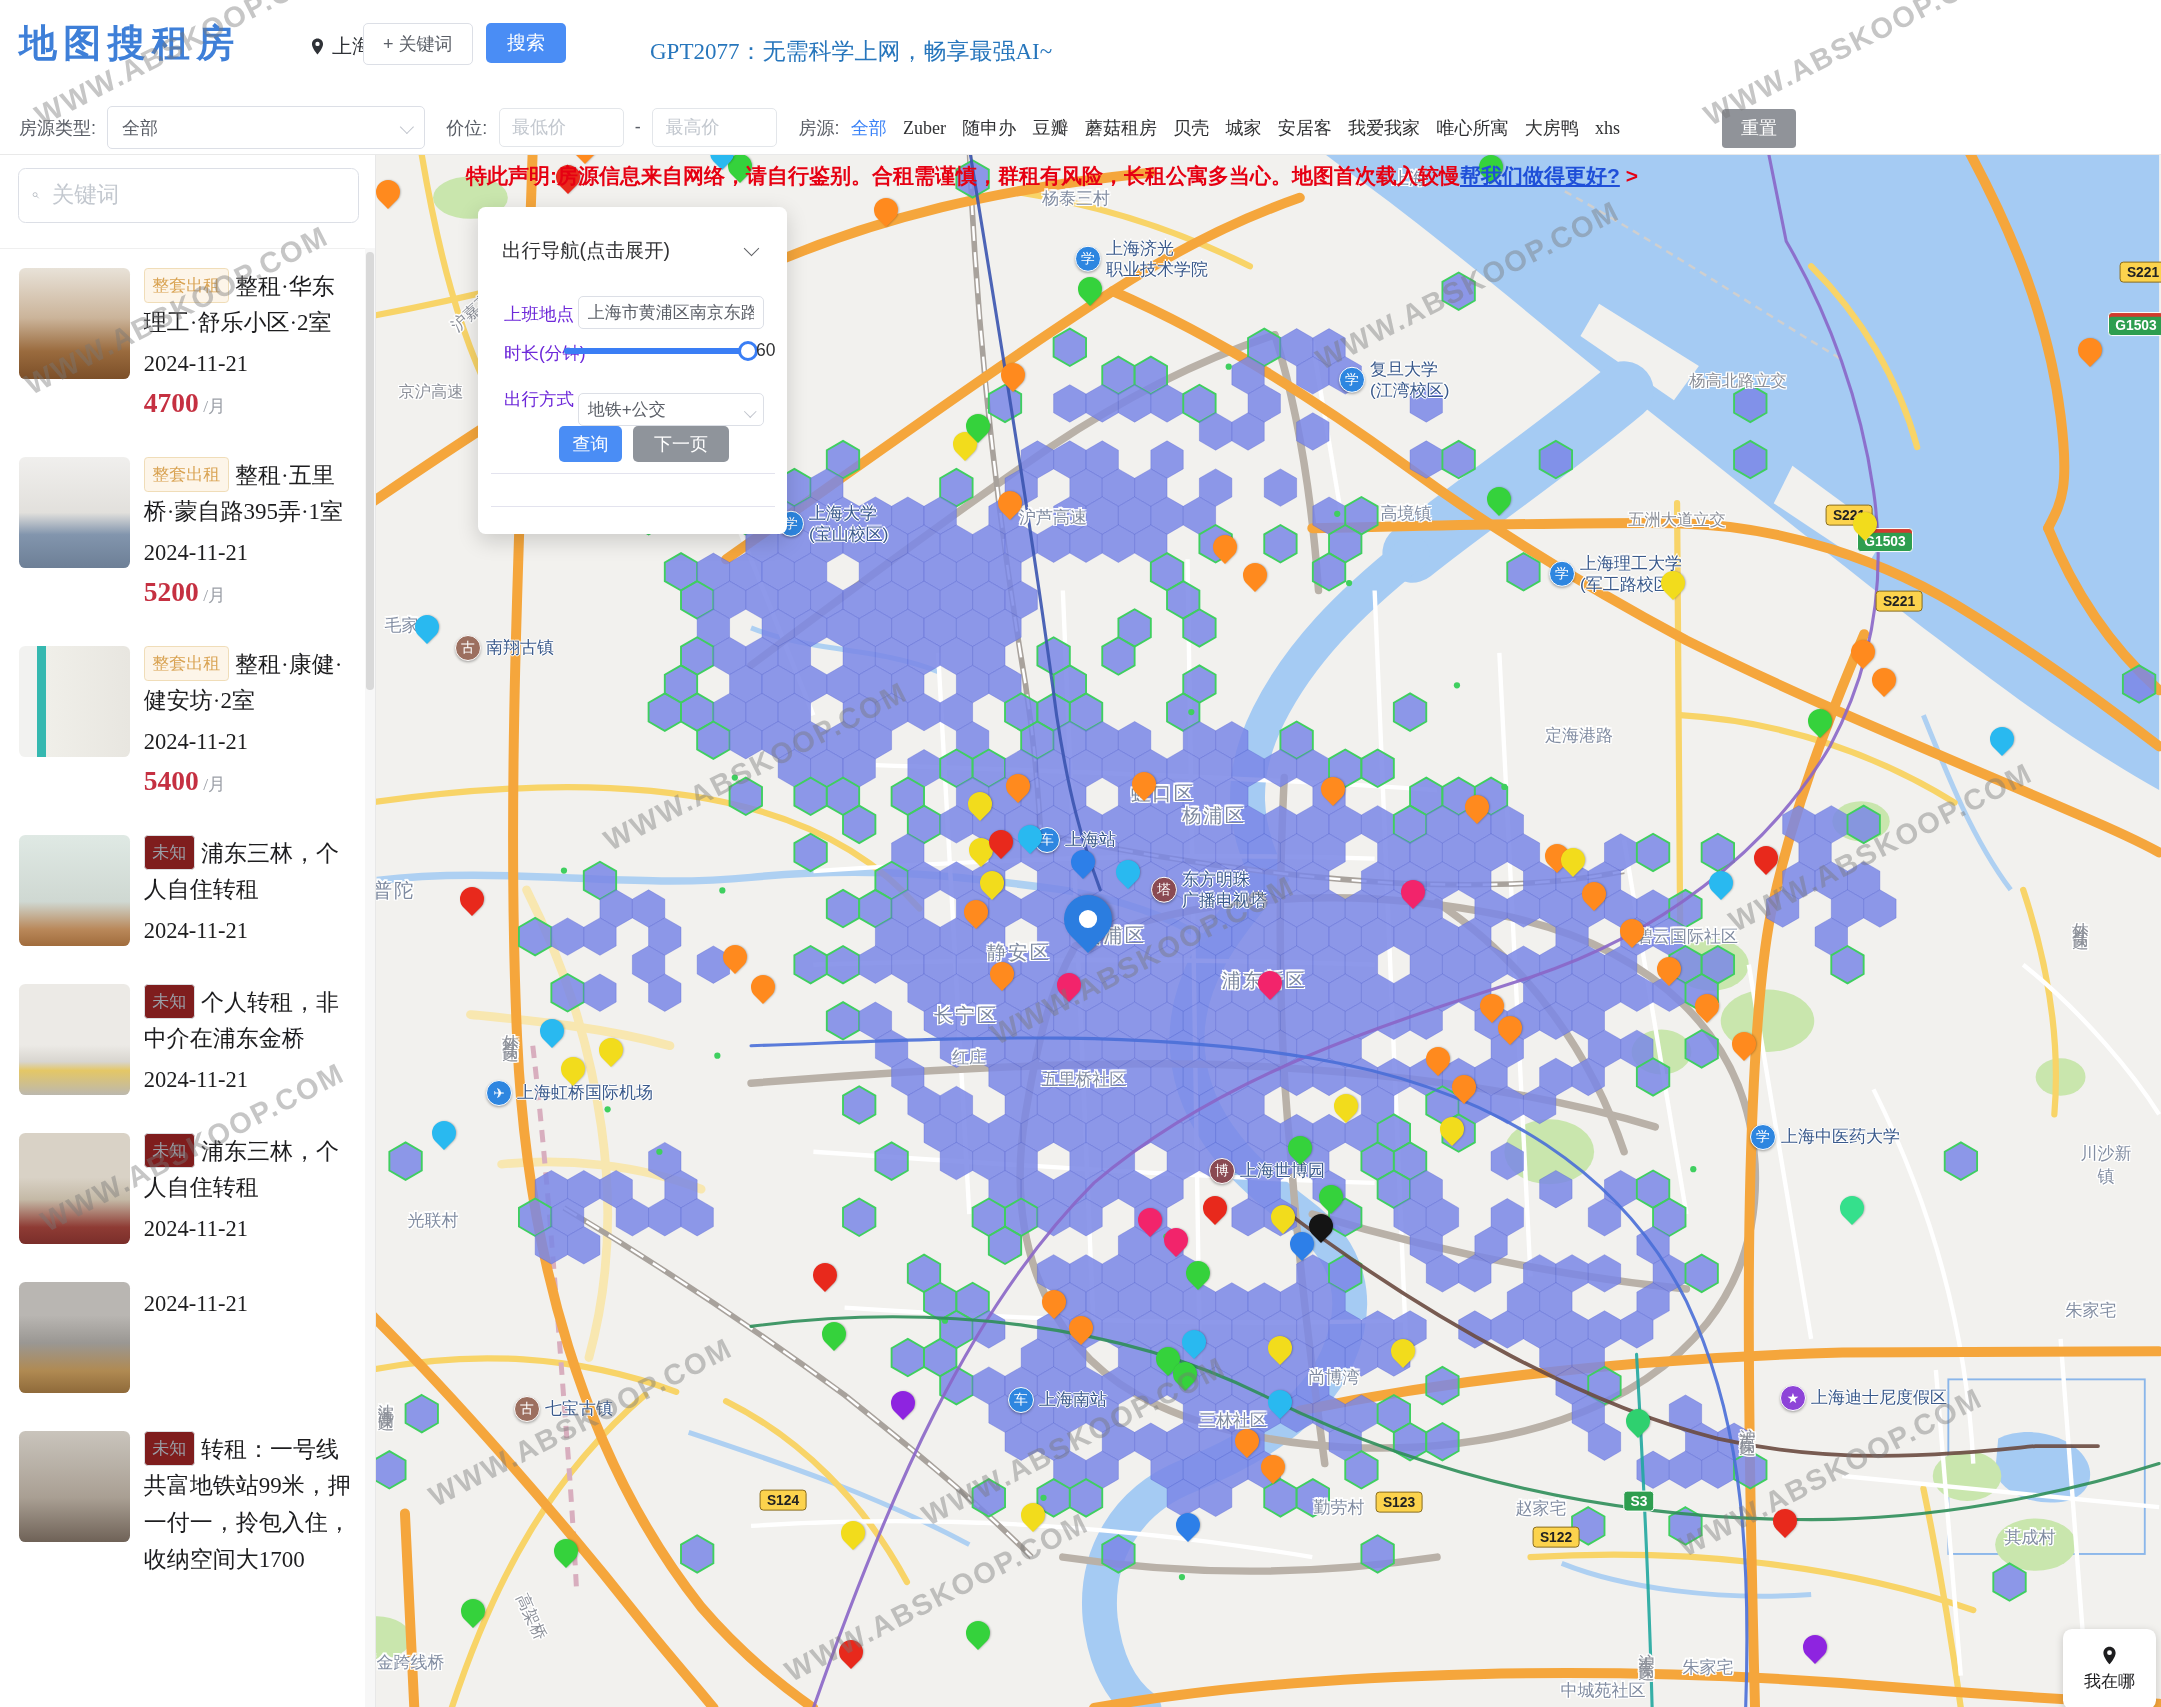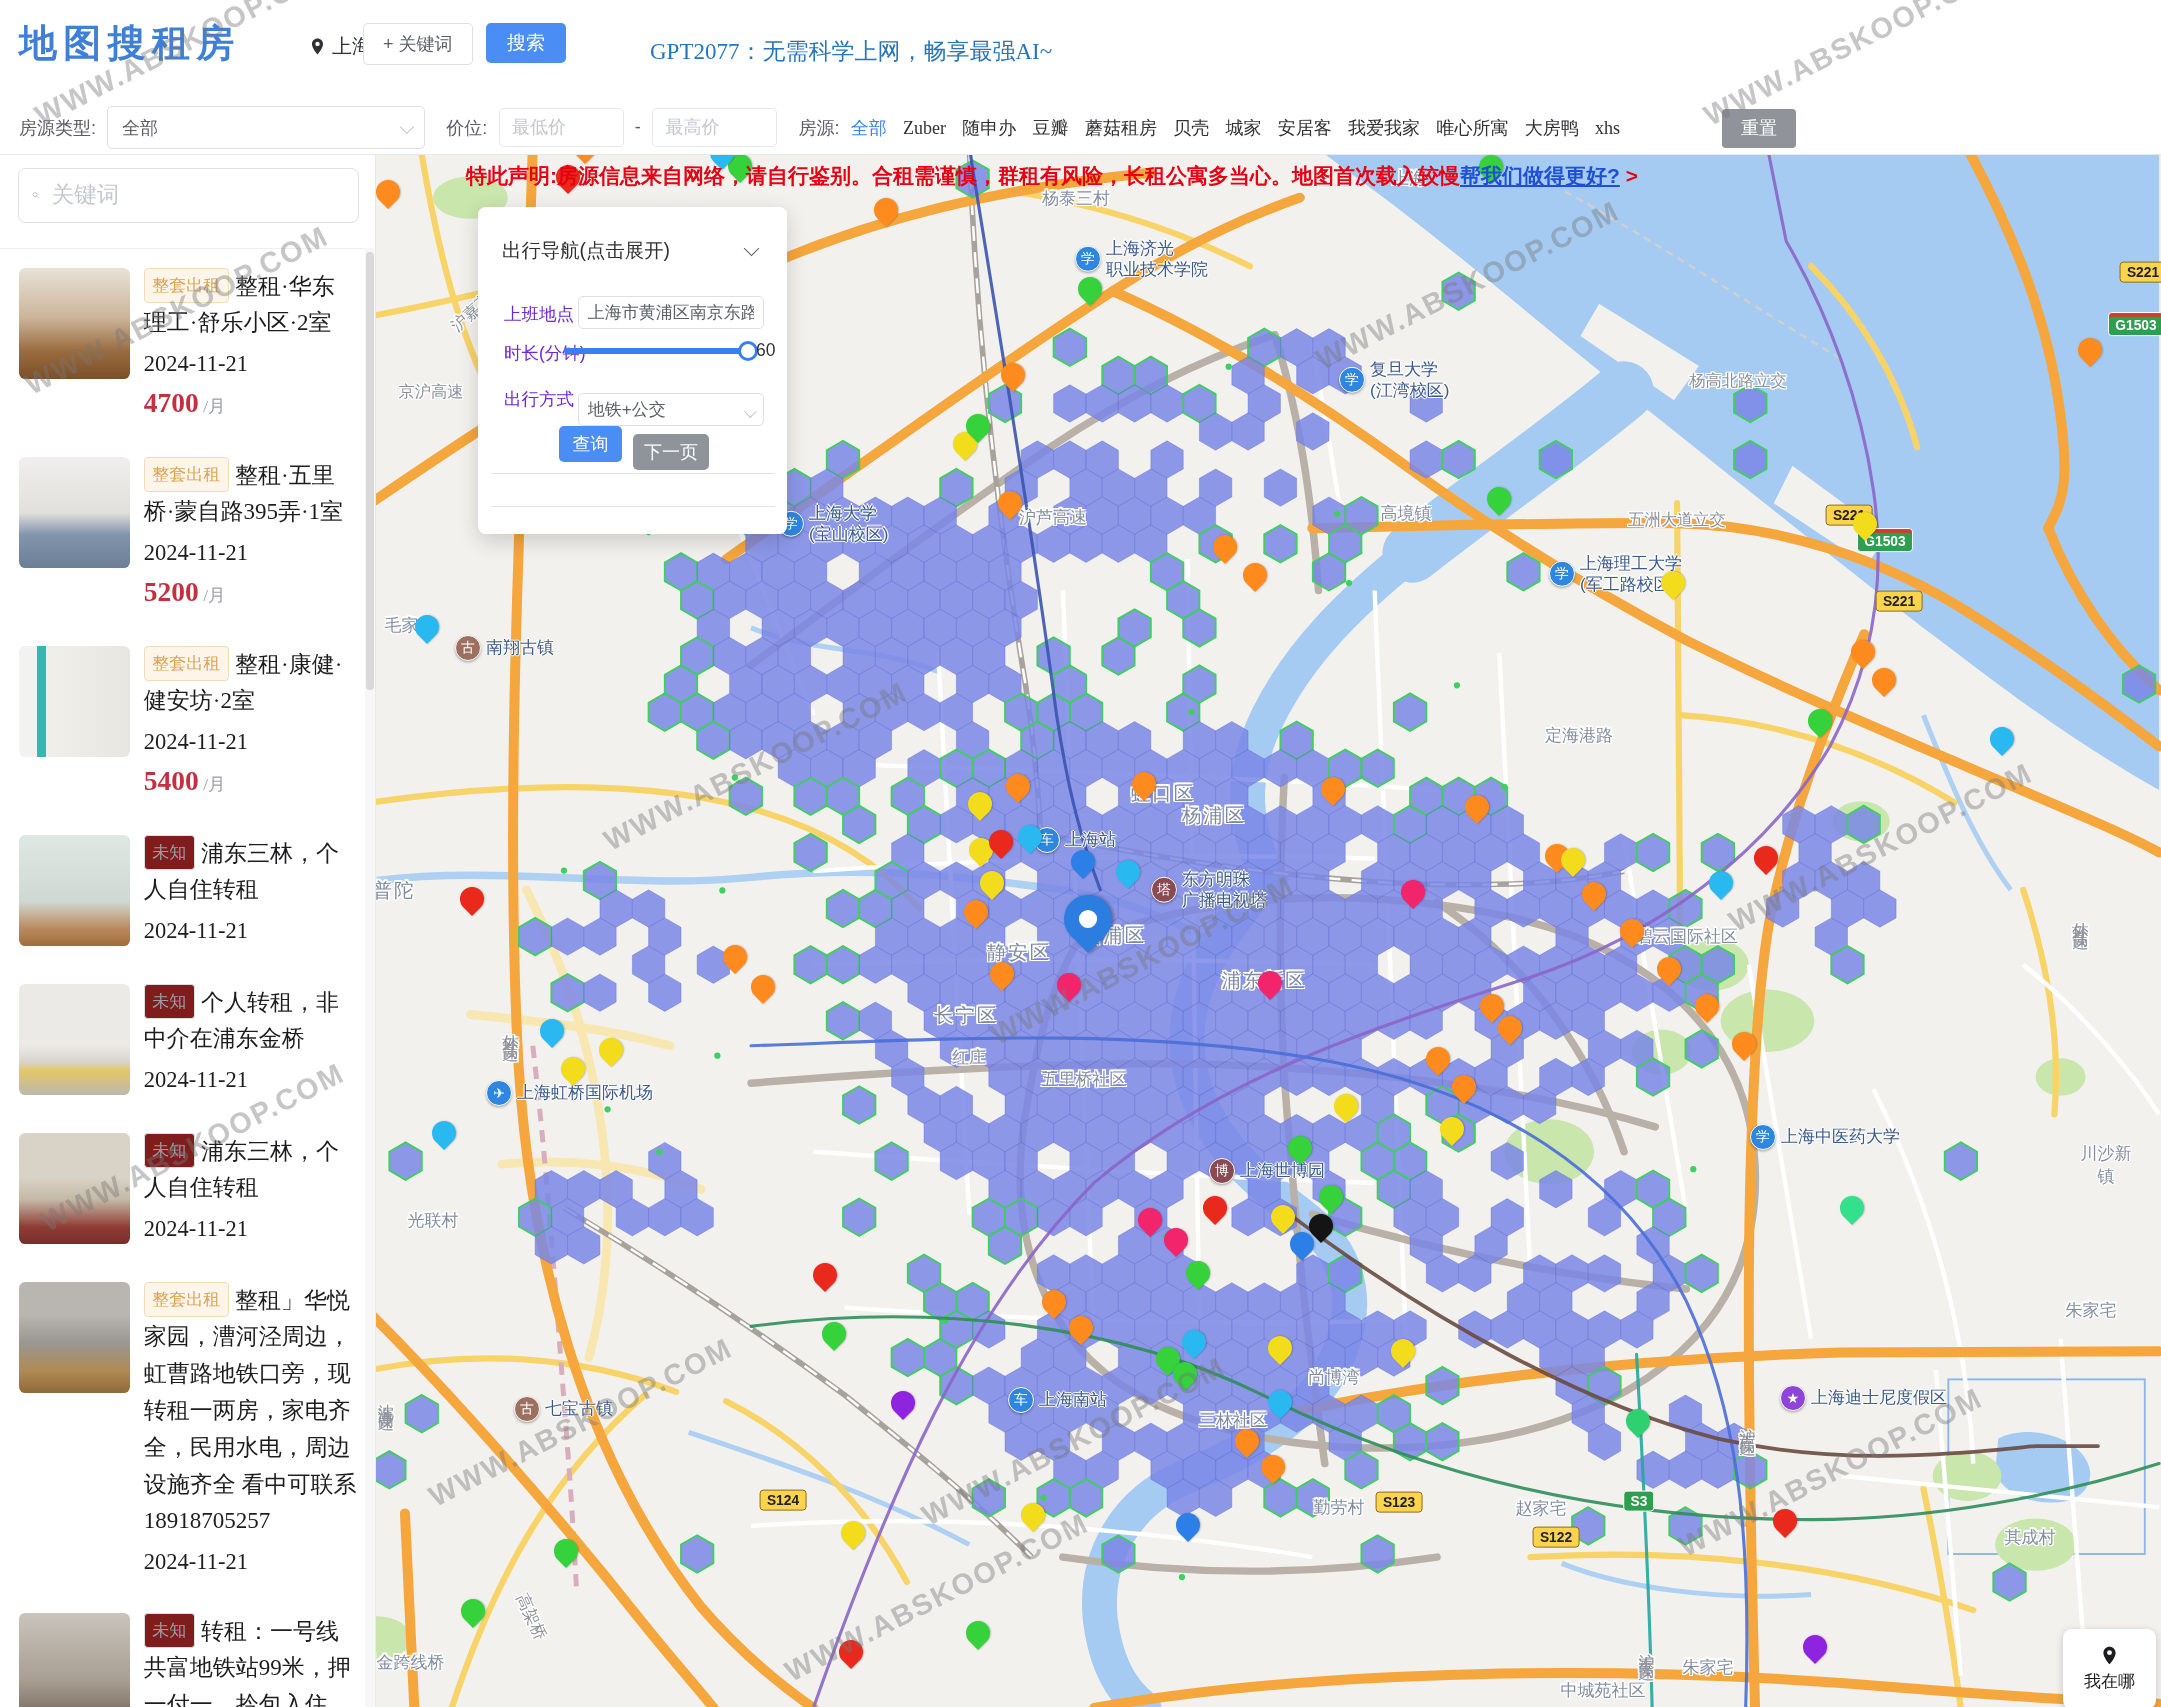--- a/index.html
+++ b/index.html
@@ -82,21 +82,21 @@
   .np-chev{position:absolute;right:30px;top:36px;width:10px;height:10px;border-right:1.9px solid #606266;border-bottom:1.9px solid #606266;transform:rotate(45deg);}
   .np-label{position:absolute;font-size:17.5px;color:#6d28d9;}
   .np-input{position:absolute;left:100px;width:186px;height:32.5px;border:0.6px solid #dcdfe6;border-radius:5px;box-sizing:border-box;font-size:17px;color:#5a5e66;padding:0 8.8px;overflow:hidden;white-space:nowrap;font-family:"Liberation Sans",sans-serif;}
   .np-slider{position:absolute;left:86px;top:141px;width:185px;height:6.3px;border-radius:3.1px;background:#3a7ef5;}
   .np-handle{position:absolute;right:-8.8px;top:-6.9px;width:15px;height:15px;border-radius:50%;background:#fff;border:3.1px solid #3a7ef5;box-sizing:border-box;width:20px;height:20px;}
   .np-sval{position:absolute;left:278px;top:133px;font-size:17.5px;color:#303133;}
   .np-select{position:absolute;left:100px;top:186px;width:186px;height:32.5px;border:0.6px solid #dcdfe6;border-radius:5px;box-sizing:border-box;font-size:17px;color:#5a5e66;display:flex;align-items:center;padding:0 8.8px;}
   .np-select .sel-caret{position:absolute;right:8.8px;top:12.5px;width:7.5px;height:7.5px;border-right:1.9px solid #c0c4cc;border-bottom:1.9px solid #c0c4cc;transform:rotate(45deg);}
   .np-btn{position:absolute;top:219px;height:36px;border:none;border-radius:5px;font-size:18px;color:#fff;display:flex;align-items:center;justify-content:center;}
   .np-btn.q{left:81px;width:63px;background:#4a8df5;}
-  .np-btn.n{left:155px;width:76px;background:#8f949b;margin-top:8px;}
+  .np-btn.n{left:155px;width:96px;background:#8f949b;}
   .np-line{position:absolute;left:12.5px;width:284px;height:1.3px;background:#e3e3ee;}
 
   #locate{position:absolute;left:1688px;top:1475px;width:93px;height:80px;background:#fff;border-radius:8.8px;box-shadow:0 2.5px 8.8px rgba(0,0,0,.18);display:flex;flex-direction:column;align-items:center;justify-content:center;gap:3.8px;z-index:10;}
   #locate svg{width:21px;height:21px;fill:#1d1d1f;}
   #locate span{font-size:17px;color:#1d1d1f;}
 
   .watermark{position:absolute;font-size:29px;font-weight:bold;color:rgba(120,120,120,.42);transform:rotate(-27deg);letter-spacing:1.9px;z-index:40;pointer-events:none;white-space:nowrap;}
 </style>
 </head>
 <body>
@@ -185,21 +185,20 @@
         <div class="listing">
           <div class="l-photo" style="background: linear-gradient(rgb(217, 210, 198) 40%, rgb(196, 185, 166) 60%, rgb(142, 59, 52) 85%, rgb(122, 46, 42) 100%);"></div>
           <div class="l-body">
             <div class="l-title"><span class="l-badge badge-info">未知</span>浦东三林，个人自住转租</div>
             <div class="l-date">2024-11-21</div>
           </div>
         </div>
         <div class="listing">
           <div class="l-photo" style="background: linear-gradient(rgb(185, 182, 178) 30%, rgb(154, 151, 147) 55%, rgb(176, 138, 82) 80%, rgb(143, 106, 58) 100%);"></div>
           <div class="l-body">
-            <div class="l-title"><span class="l-badge badge-warn">整套出租</span>整租」华悦家园，漕河泾周边，虹曹路地铁口旁，现转租一两房，家电齐全，民用水电，周边设施齐全 看中可联系18918705257</div>
             <div class="l-date">2024-11-21</div>
           </div>
         </div>
         <div class="listing">
           <div class="l-photo" style="background: linear-gradient(rgb(201, 196, 188) 0%, rgb(169, 159, 147) 60%, rgb(111, 98, 87) 100%);"></div>
           <div class="l-body">
             <div class="l-title"><span class="l-badge badge-info">未知</span>转租：一号线共富地铁站99米，押一付一，拎包入住，收纳空间大1700</div>
           </div>
         </div>
       </div>

